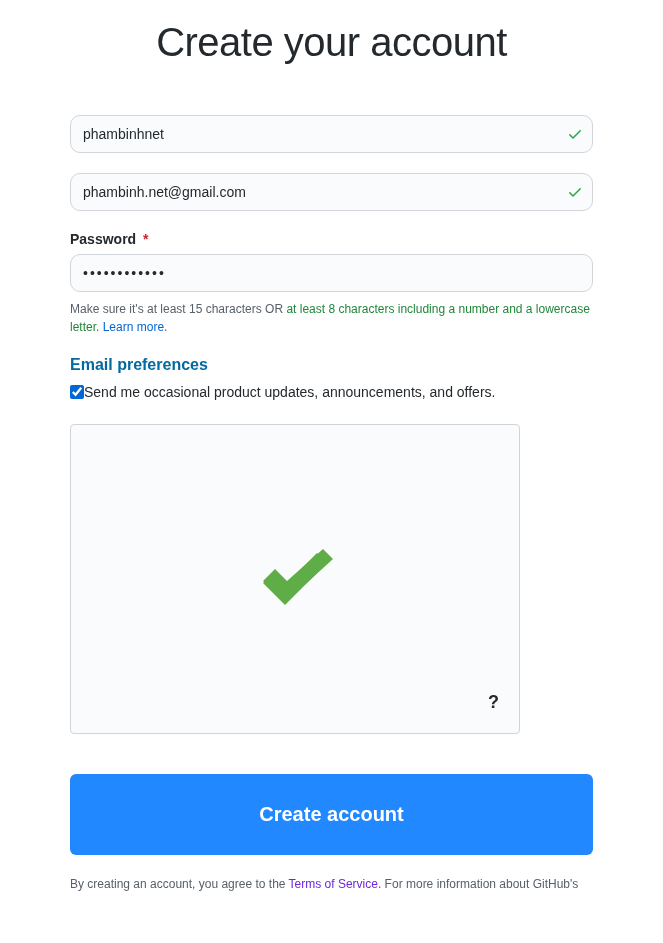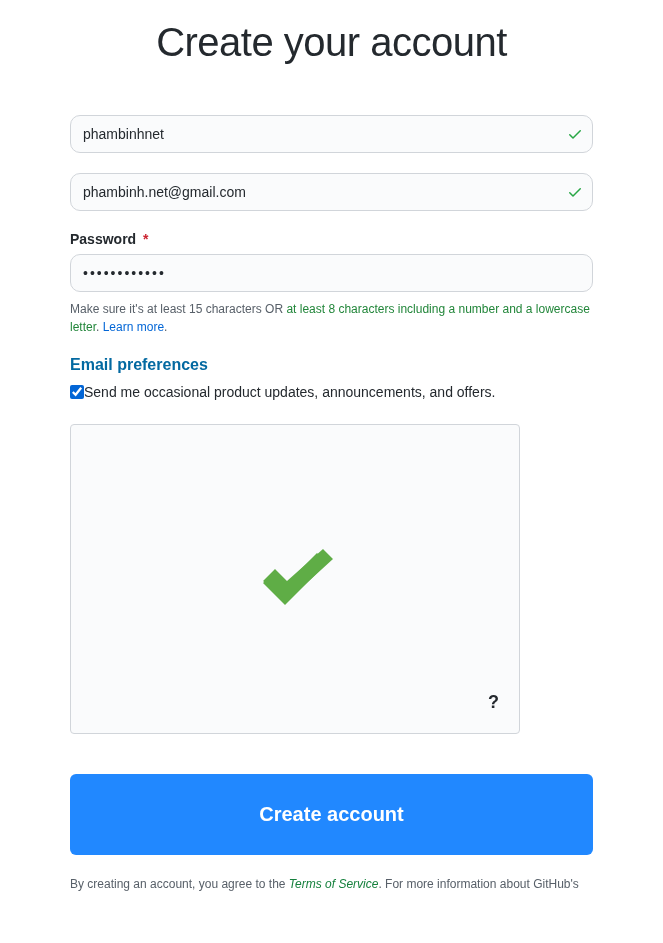--- a/index.html
+++ b/index.html
@@ -135,23 +135,22 @@
       border-radius: 6px;
       cursor: pointer;
       margin-bottom: 20px;
     }
     .legal-text {
       font-size: 12px;
       color: #586069;
       line-height: 1.5;
     }
     .legal-link {
-      color: #15803d;
-      cursor: pointer;
-      font-style: italic;
+      color: #6d28d9;
+      cursor: pointer;
     }
   </style>
 </head>
 <body>
 
 <div class="container">
   <h1 class="page-title">Create your account</h1>
 
   
   <div class="form-group">

